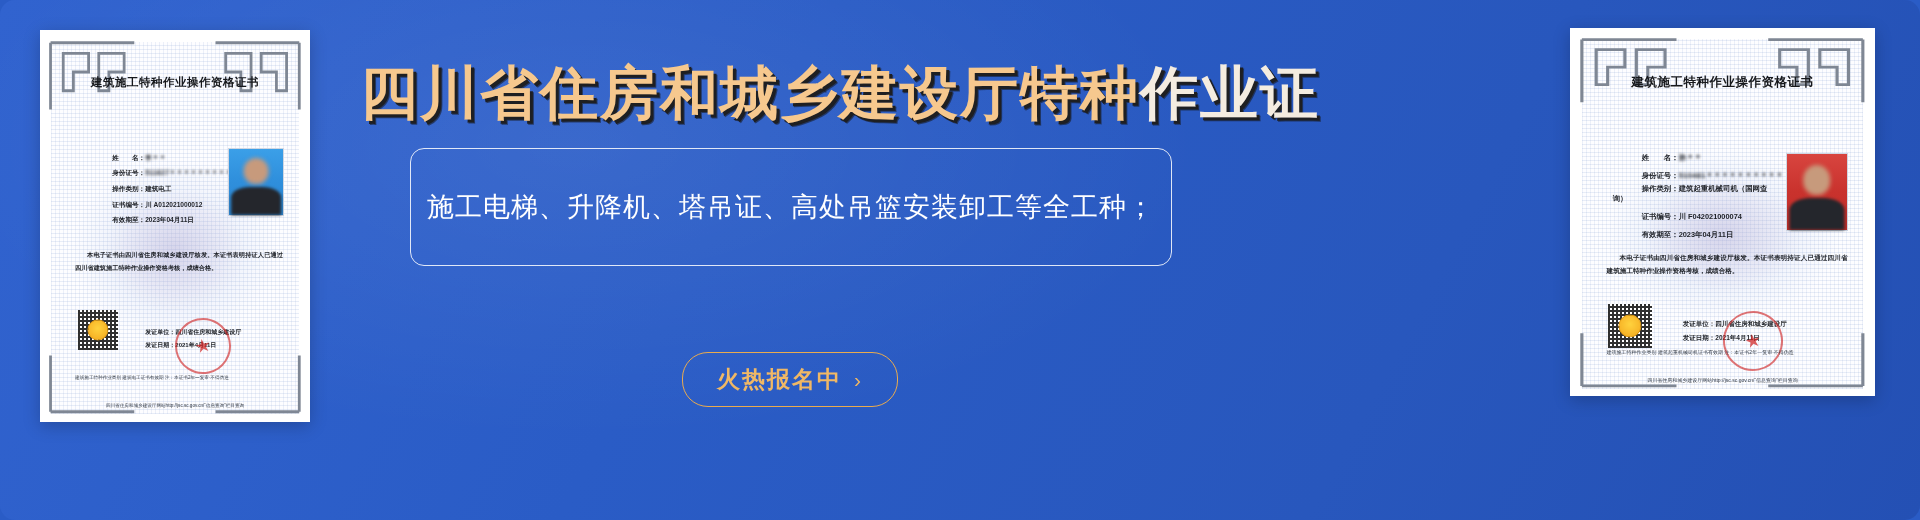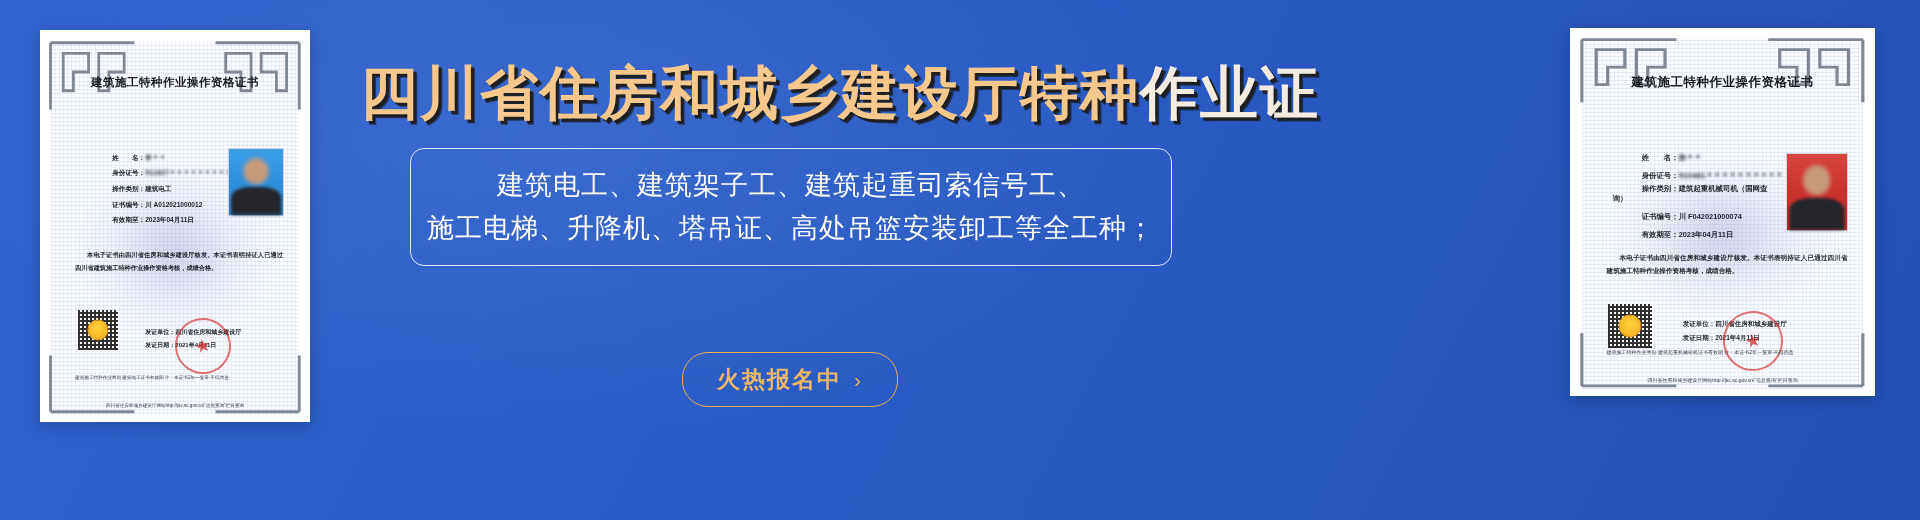--- a/index.html
+++ b/index.html
@@ -5,20 +5,21 @@
   html,body{margin:0;padding:0;}
   body{
     width:1920px;height:520px;overflow:hidden;
     font-family:"Liberation Sans","DejaVu Sans",sans-serif;
     background:#2a5cc6;
   }
   .banner{
     position:relative;width:1920px;height:520px;
     background:linear-gradient(118deg,#3163cf 0%,#2a5cc6 38%,#2857bd 72%,#2450b4 100%);
     overflow:hidden;
+    border-radius:15px;
   }
   .bg-sheen{
     position:absolute;left:0;top:0;width:1920px;height:520px;
     background:radial-gradient(ellipse 900px 420px at 30% 28%,rgba(255,255,255,.07),rgba(255,255,255,0) 70%);
     pointer-events:none;
   }
 
   
   .cert{
     position:absolute;background:#ffffff;
@@ -237,21 +238,20 @@
 注：本证书2年一复审·不得伪造</div>
     <div class="cert-foot">四川省住房和城乡建设厅网站http://jsc.sc.gov.cn/“信息查询”栏目查询</div>
   </div>
 
   <div class="center">
     <div class="headline">
       <span class="hl-a">四川省住房和城乡建设厅特种</span><span class="hl-b">作业证</span>
     </div>
 
     <div class="infobox">
-      <div class="infoline">建筑电工、建筑架子工、建筑起重司索信号工、</div>
       <div class="infoline">施工电梯、升降机、塔吊证、高处吊篮安装卸工等全工种；</div>
     </div>
 
 
     <div class="cta">
       <span>火热报名中</span>
       <span class="chev">›</span>
     </div>
   </div>
 

